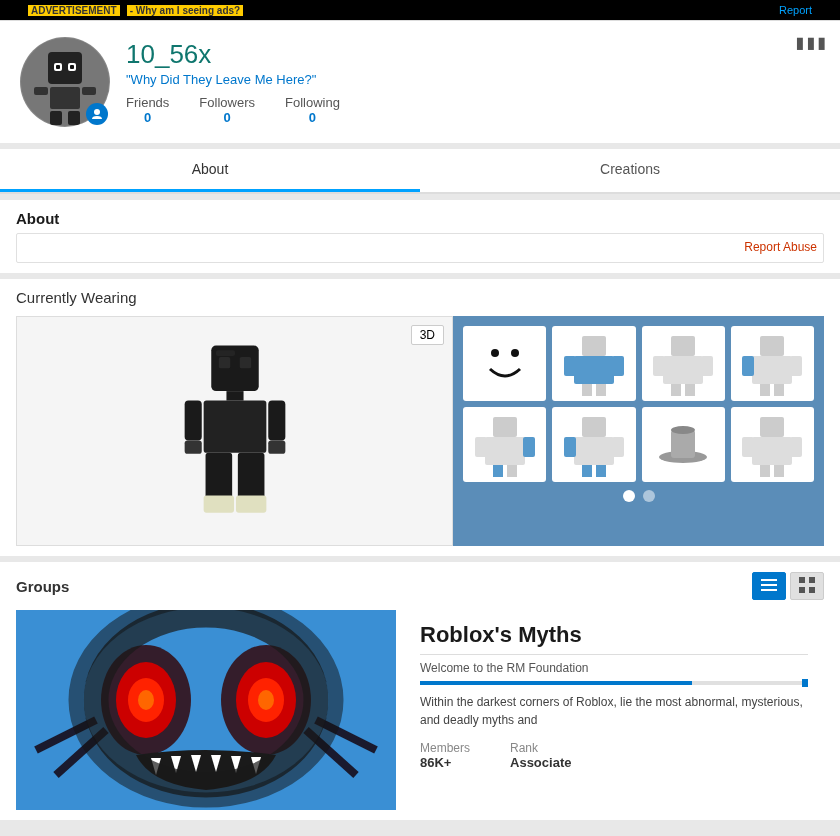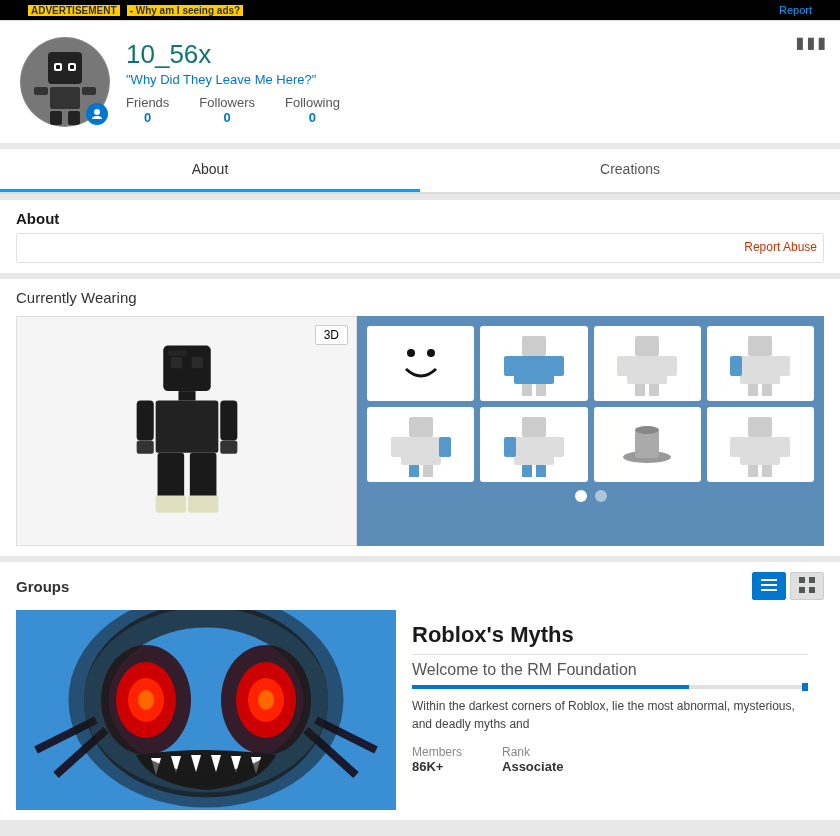--- a/index.html
+++ b/index.html
@@ -145,21 +145,21 @@
     .wearing-title {
       font-size: 15px;
       font-weight: normal;
       margin-bottom: 10px;
     }
     .wearing-content {
       display: flex;
       gap: 0;
     }
     .avatar-3d {
-      width: 341px;
+      width: 437px;
       height: 230px;
       background: #f5f5f5;
       border: 1px solid #ddd;
       position: relative;
       display: flex;
       align-items: center;
       justify-content: center;
       flex-shrink: 0;
     }
     .btn-3d {
@@ -220,21 +220,21 @@
       background: #e0e0e0;
       border: 1px solid #ccc;
       padding: 4px 8px;
       cursor: pointer;
       border-radius: 2px;
       font-size: 11px;
     }
     .view-btn.active { background: #0077cc; color: #fff; border-color: #0077cc; }
     .group-card {
       display: flex;
-      gap: 0;
+      gap: 8px;
     }
     .group-img {
       width: 380px;
       height: 200px;
       background: #3a8fd4;
       flex-shrink: 0;
       display: flex;
       align-items: center;
       justify-content: center;
       overflow: hidden;
@@ -245,21 +245,21 @@
     }
     .group-name {
       font-size: 22px;
       font-weight: bold;
       color: #1a1a1a;
       border-bottom: 1px solid #ddd;
       padding-bottom: 6px;
       margin-bottom: 6px;
     }
     .group-tagline {
-      font-size: 16px;
+      font-size: 12px;
       color: #555;
       margin-bottom: 6px;
     }
     .group-progress {
       height: 4px;
       background: #e0e0e0;
       margin-bottom: 8px;
       position: relative;
     }
     .group-progress-fill {

